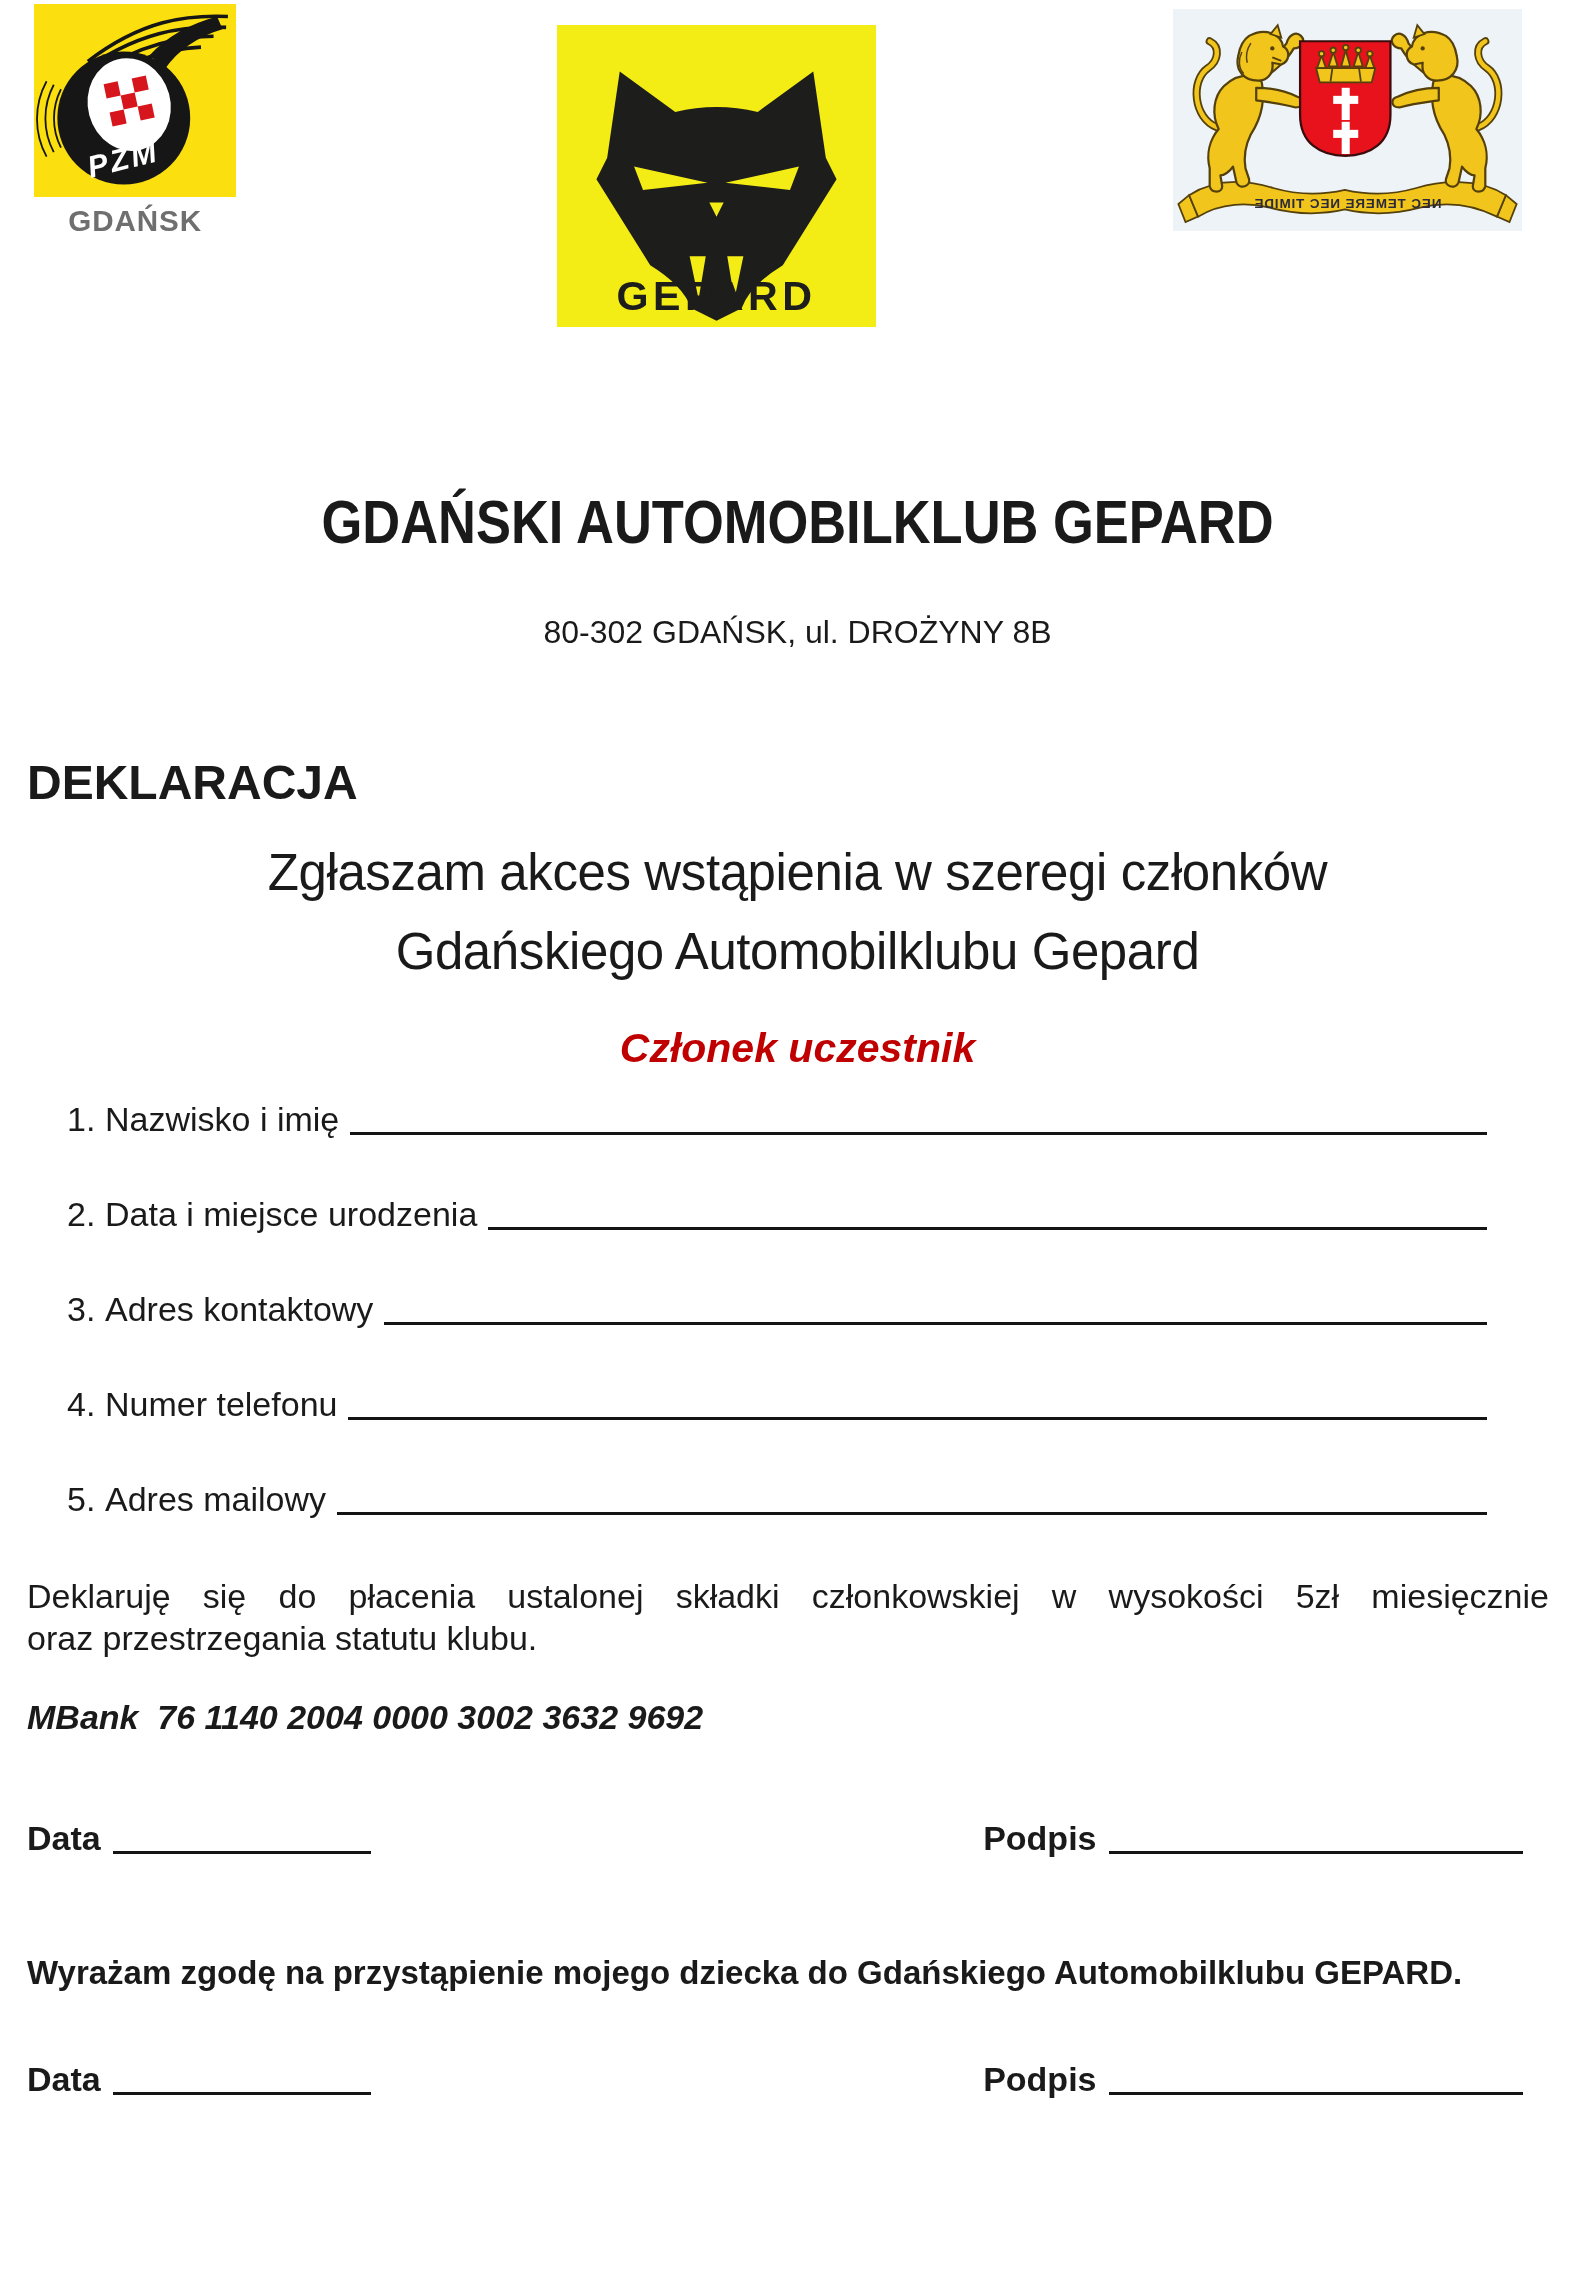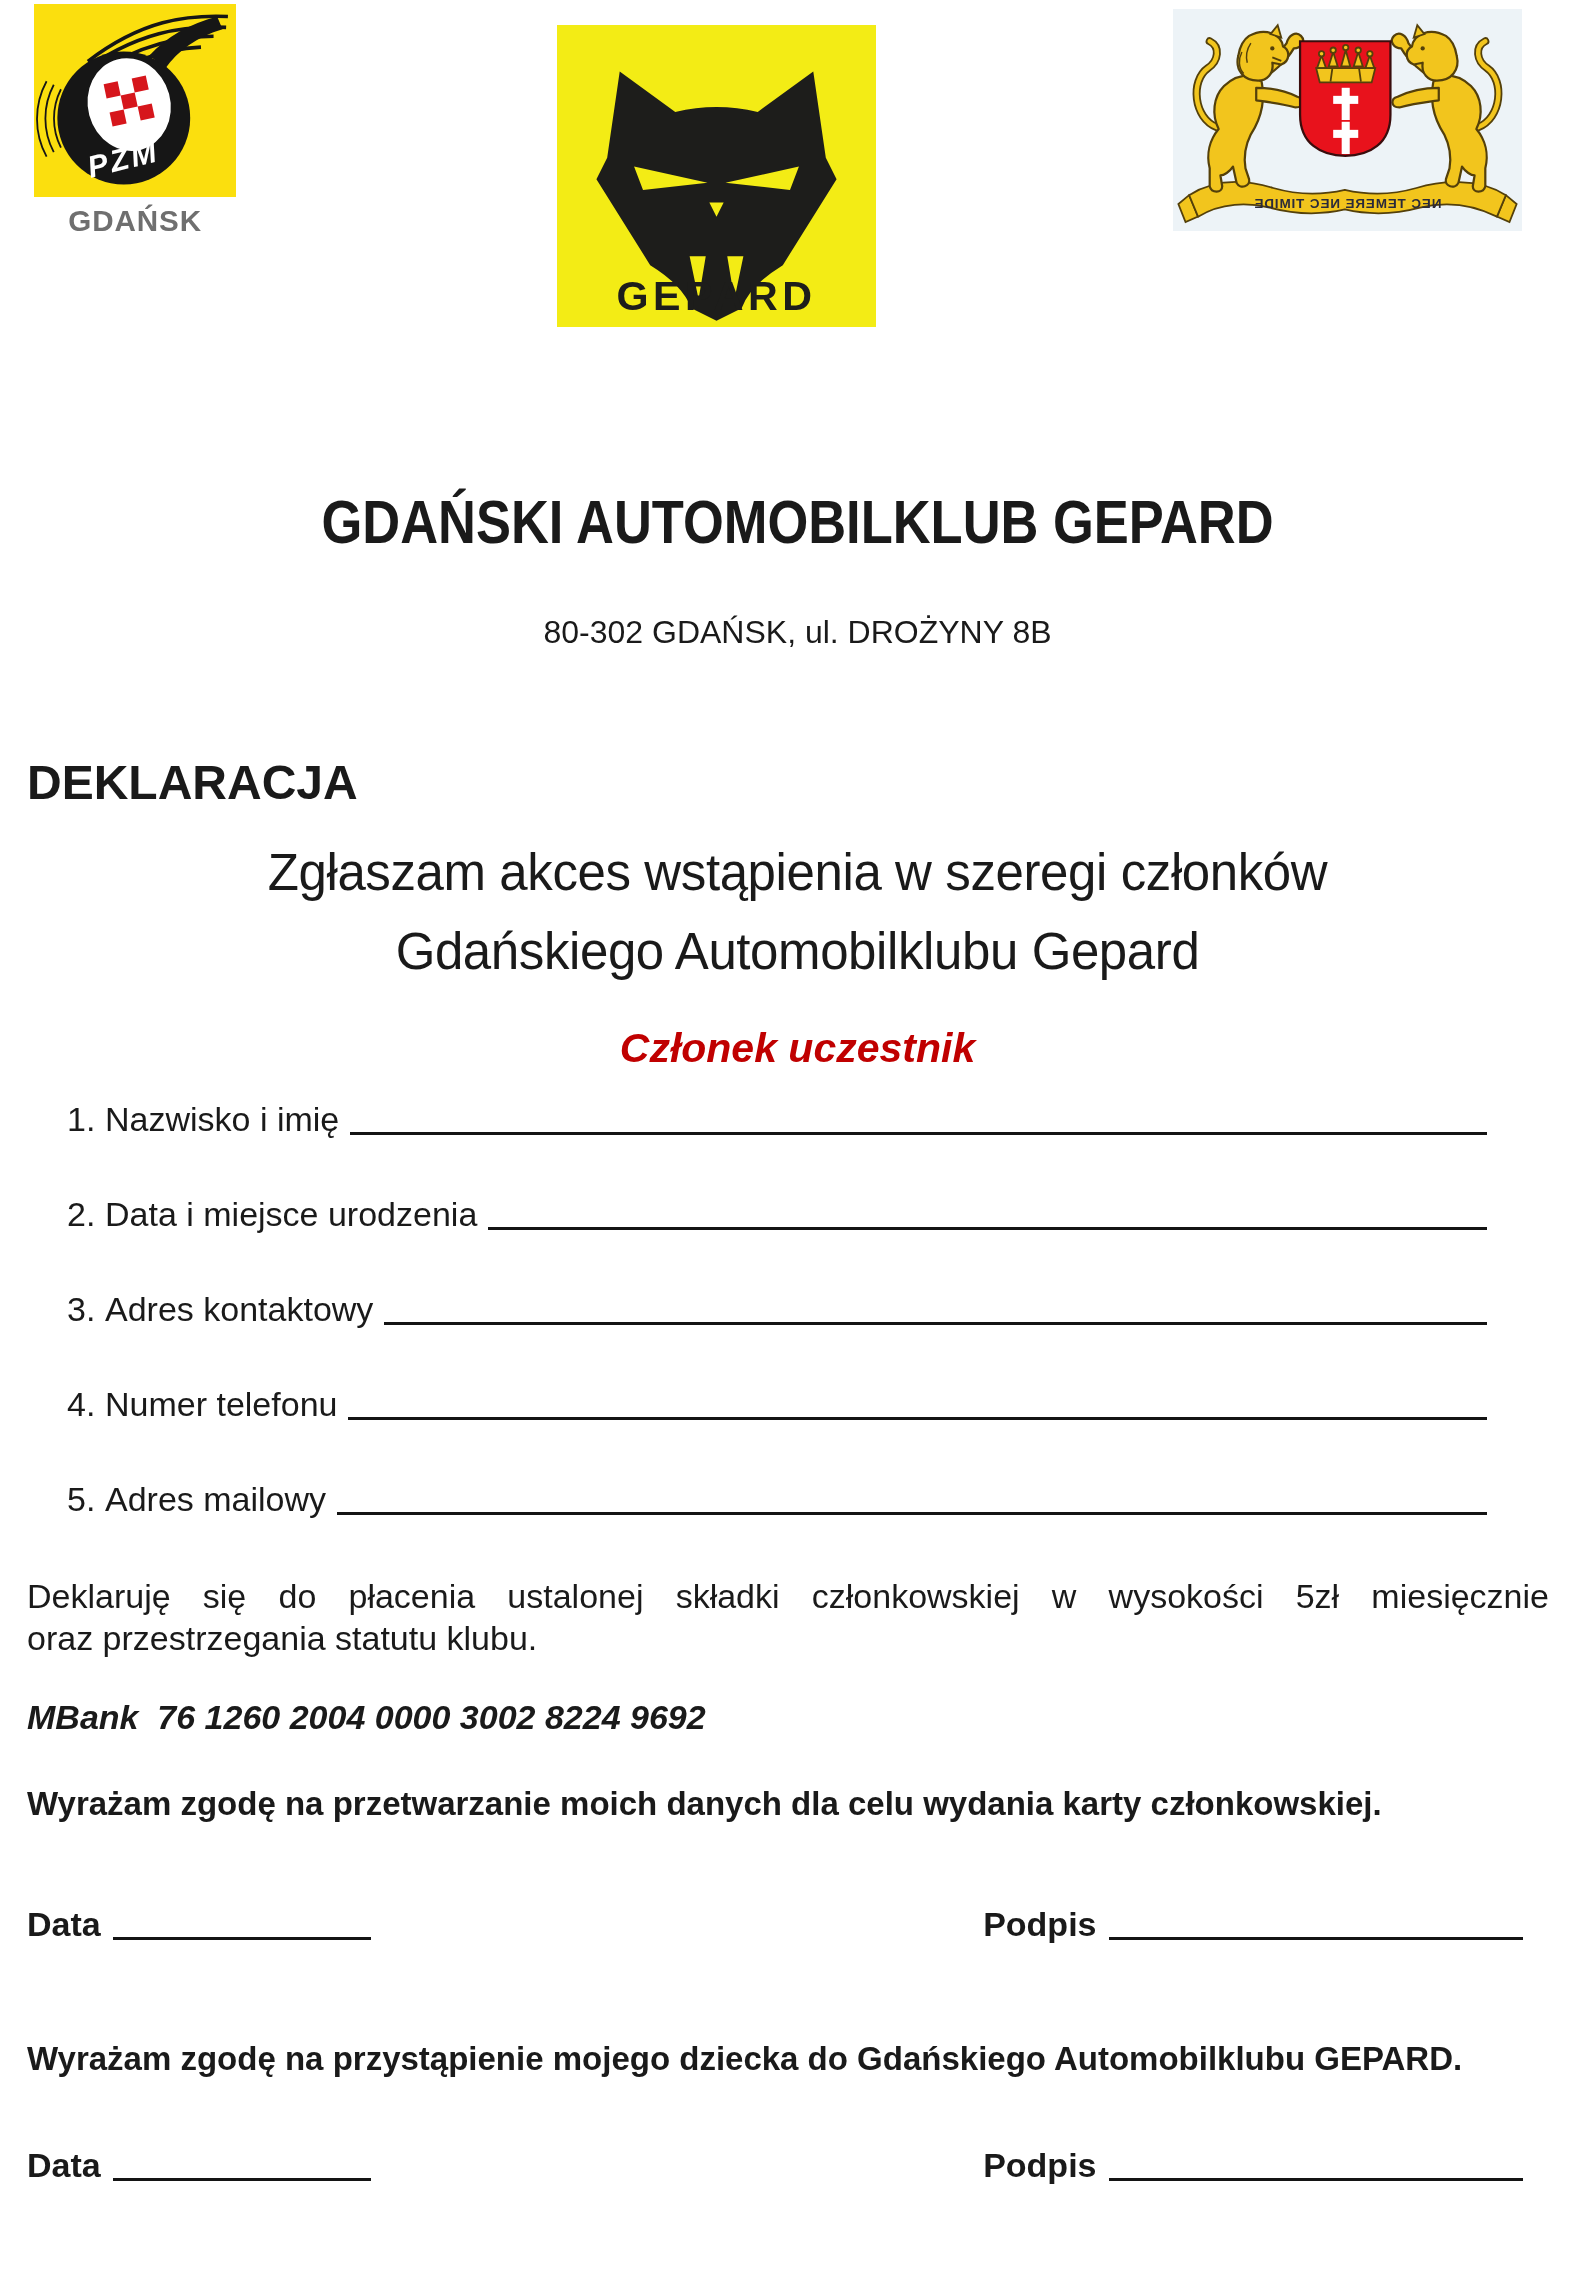--- a/index.html
+++ b/index.html
@@ -251,23 +251,22 @@
       <span class="field-label">Adres mailowy</span>
       <span class="fill-line"></span>
     </div>
   </div>
 
   <div class="fee">
     <div class="fee-l1">Deklaruję się do płacenia ustalonej składki członkowskiej w wysokości 5zł miesięcznie</div>
     <div class="fee-l2">oraz przestrzegania statutu klubu.</div>
   </div>
 
-  <p class="bank">MBank  76 1260 2004 0000 3002 8224 9692</p>
-
-  <p class="consent">Wyrażam zgodę na przetwarzanie moich danych dla celu wydania karty członkowskiej.</p>
+  <p class="bank">MBank  76 1140 2004 0000 3002 3632 9692</p>
+
 
   <div class="sig-row">
     <span class="sig-label">Data</span>
     <span class="sig-line sig-line-data"></span>
     <span class="sig-label sig-podpis">Podpis</span>
     <span class="sig-line sig-line-podpis"></span>
   </div>
 
   <p class="consent consent-child">Wyrażam zgodę na przystąpienie mojego dziecka do Gdańskiego Automobilklubu GEPARD.</p>
 

